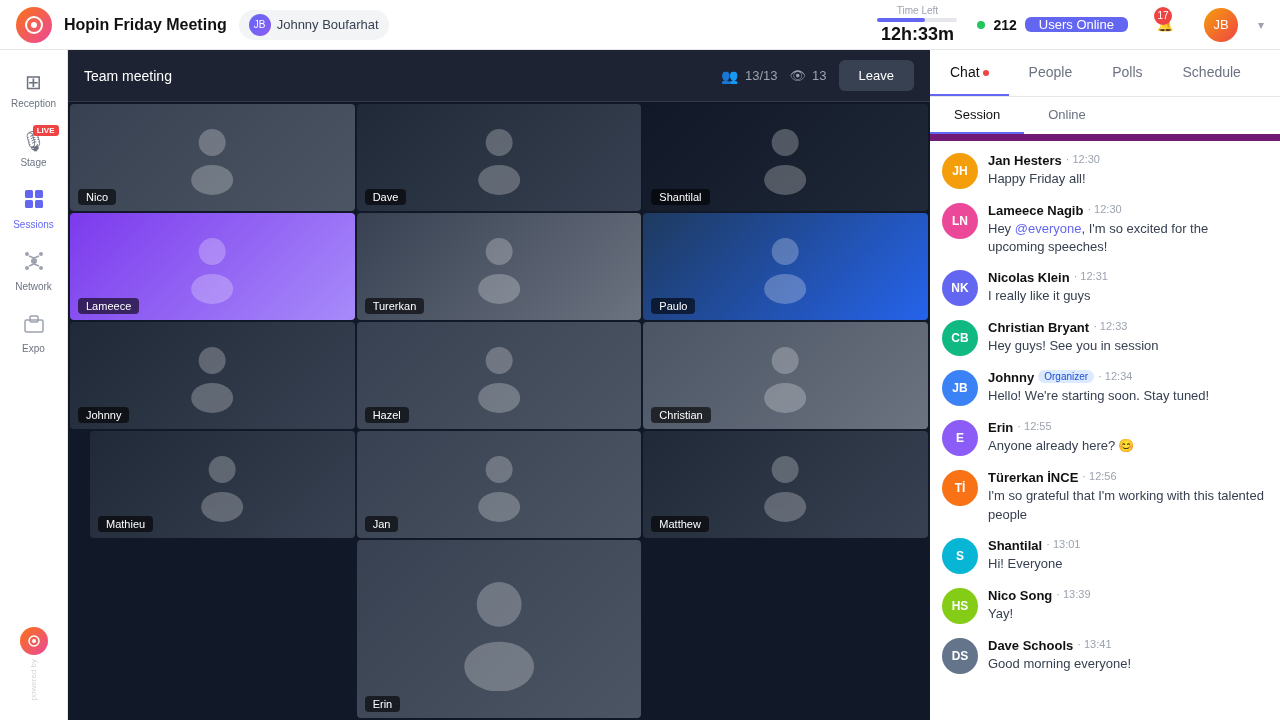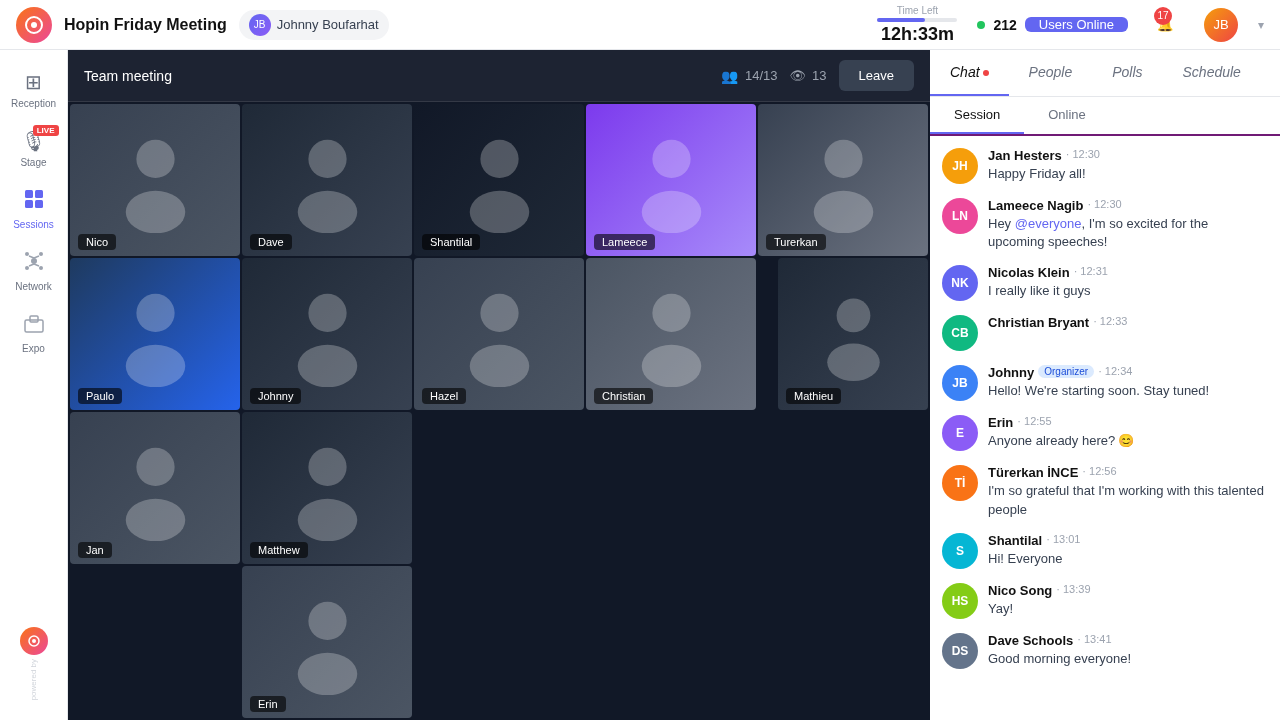--- a/index.html
+++ b/index.html
@@ -138,29 +138,29 @@
     .bg-hazel { background: linear-gradient(135deg, #374151 0%, #4b5563 100%); }
     .bg-christian { background: linear-gradient(135deg, #4b5563 0%, #6b7280 100%); }
     .bg-mathieu { background: linear-gradient(135deg, #1f2937 0%, #374151 100%); margin-left: 20px; }
     .bg-jan { background: linear-gradient(135deg, #374151 0%, #4b5563 100%); }
     .bg-matthew { background: linear-gradient(135deg, #1f2937 0%, #374151 100%); }
     .bg-erin { background: linear-gradient(135deg, #374151 0%, #4b5563 100%); }
 
     
     .right-panel { width: 350px; background: #fff; display: flex; flex-direction: column; flex-shrink: 0; }
     .panel-tabs {
-      display: flex; border-bottom: 1px solid #e5e7eb; flex-shrink: 0; font-style: italic;
+      display: flex; border-bottom: 1px solid #e5e7eb; flex-shrink: 0;
     }
     .panel-tab {
       padding: 14px 20px; font-size: 14px; color: #6b7280; cursor: pointer;
       border-bottom: 2px solid transparent; font-weight: 500;
     }
     .panel-tab.active { color: #111; border-bottom-color: #6366f1; }
     .panel-tab .dot { width: 6px; height: 6px; background: #ef4444; border-radius: 50%; display: inline-block; margin-left: 3px; vertical-align: middle; }
-    .sub-tabs { display: flex; border-bottom: 2px solid #701a75; flex-shrink: 0; text-align: center; }
+    .sub-tabs { display: flex; border-bottom: 7px solid #701a75; flex-shrink: 0; text-align: center; }
     .sub-tab { padding: 10px 24px; font-size: 13px; color: #6b7280; cursor: pointer; font-weight: 500; }
     .sub-tab.active { color: #111; border-bottom: 2px solid #6366f1; }
     .chat-messages { flex: 1; overflow-y: auto; padding: 12px; display: flex; flex-direction: column; gap: 14px; }
     .chat-msg { display: flex; gap: 10px; }
     .msg-avatar {
       width: 36px; height: 36px; border-radius: 50%; flex-shrink: 0;
       display: flex; align-items: center; justify-content: center; color: white; font-size: 12px; font-weight: 600;
     }
     .msg-body { flex: 1; }
     .msg-header { display: flex; align-items: flex-start; gap: 4px; margin-bottom: 2px; flex-wrap: wrap; }
@@ -278,30 +278,30 @@
       <span class="powered-by">powered by</span>
     </div>
   </div>
 
   <div class="video-area">
     <div class="video-header">
       <span class="meeting-name">Team meeting</span>
       <div class="header-spacer"></div>
       <div class="participants-info">
         <span class="participants-icon">👥</span>
-        <span>14/13</span>
+        <span>13/13</span>
       </div>
       <div class="viewers-info">
         <span>👁</span>
         <span>13</span>
       </div>
       <button class="leave-btn">Leave</button>
     </div>
 
-    <div class="video-grid" id="video-grid" style="display: grid; grid-template-columns: repeat(5, 1fr); grid-template-rows: repeat(4, 1fr);">
+    <div class="video-grid" id="video-grid" style="display: grid; grid-template-columns: repeat(3, 1fr); grid-template-rows: repeat(4, 1fr);">
 
     <div class="video-cell bg-nico">
           <div class="video-cell-bg">
             <svg width="50%" height="70%" viewBox="0 0 80 100" opacity="0.25">
     <circle cx="40" cy="30" r="18" fill="white"></circle>
     <ellipse cx="40" cy="80" rx="28" ry="20" fill="white"></ellipse>
   </svg>
           </div>
           <div class="video-name">Nico</div>
         </div>
@@ -458,20 +458,21 @@
             <div class="msg-text">I really like it guys</div>
           </div>
         </div>
         <div class="chat-msg">
           <div class="msg-avatar av-christian">CB</div>
           <div class="msg-body">
             <div class="msg-header">
               <span class="msg-name">Christian Bryant</span>
               <span class="msg-time">· 12:33</span>
             </div>
+            <div class="msg-text">Hey guys! See you in session</div>
           </div>
         </div>
         <div class="chat-msg">
           <div class="msg-avatar av-johnny">JB</div>
           <div class="msg-body">
             <div class="msg-header">
               <span class="msg-name">Johnny</span>
               <span class="msg-organizer">Organizer</span>
               <span class="msg-time">· 12:34</span>
             </div>

